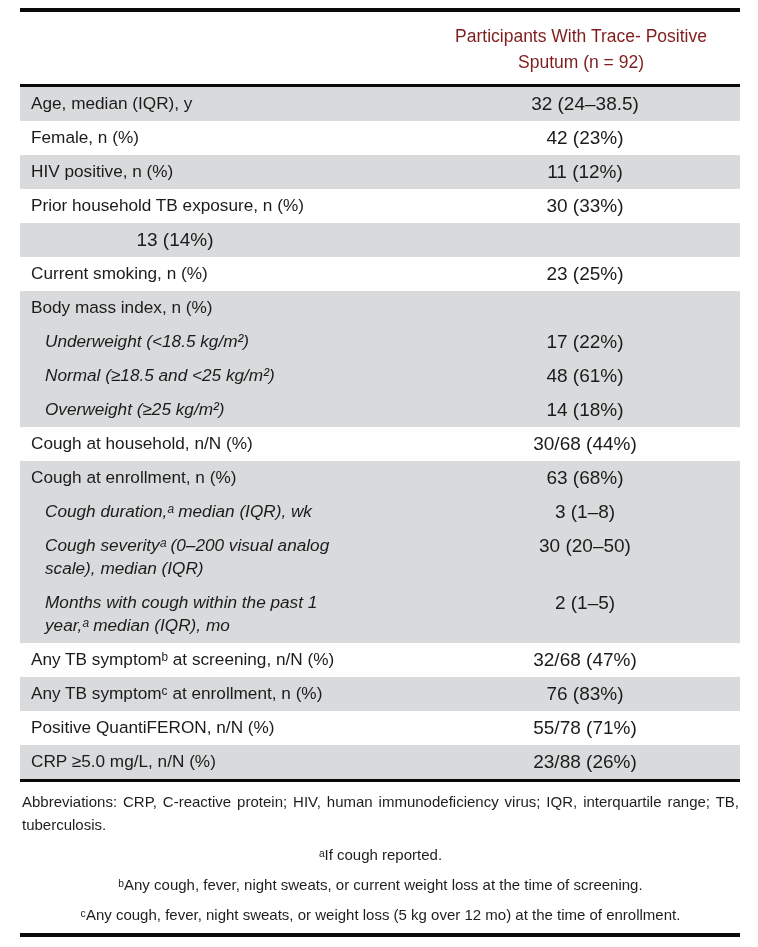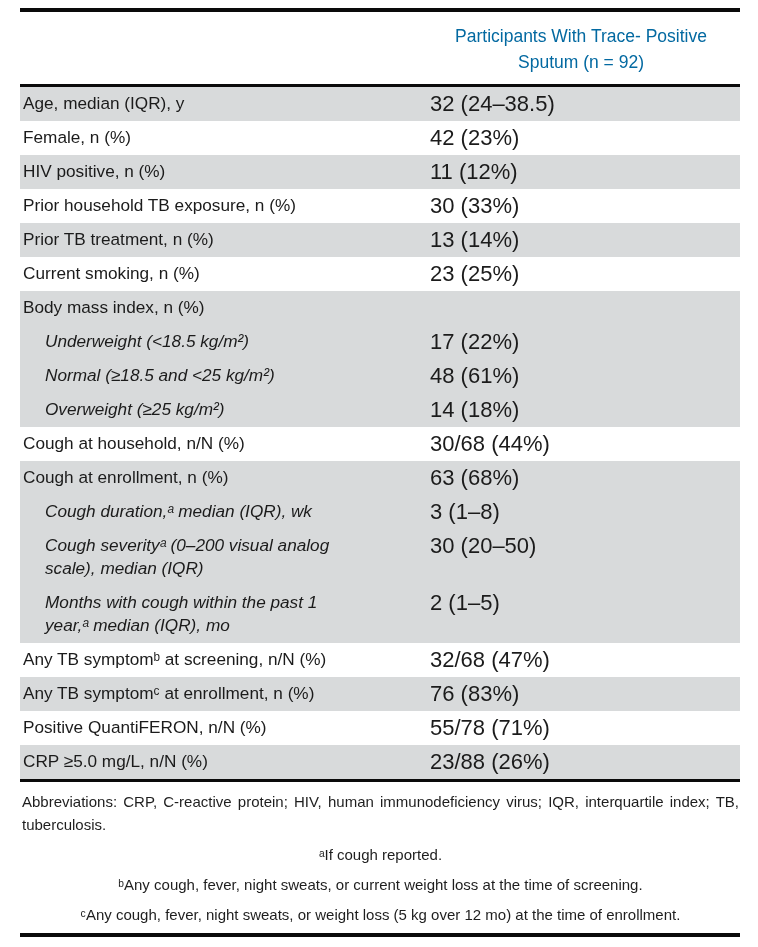--- a/index.html
+++ b/index.html
@@ -16,38 +16,38 @@
   .rule.thin  { height: 3px; }
 
   .header-row { display: flex; padding: 11px 0 9px; }
   .header-spacer { flex: 1; }
   .col-header {
     width: 318px;
     text-align: center;
     font-size: 17.5px;
     line-height: 26px;
     white-space: pre-line;
-    color: #0369a1;
+    color: #7f1d1d;
   }
 
   .tbl { width: 100%; }
   .row { display: flex; align-items: flex-start; padding: 5px 0 6px; }
   .row.shade { background: #d8dadb; }
   .row .label {
     flex: 1;
     font-size: 17.2px;
     line-height: 23px;
-    padding-left: 3px;
+    padding-left: 11px;
     white-space: pre-line;
   }
   .row.sub .label { padding-left: 25px; font-style: italic; }
   .row .value {
     width: 310px;
-    text-align: left;
-    font-size: 22px;
+    text-align: center;
+    font-size: 19px;
     line-height: 23px;
   }
 
   .footnotes { padding: 8px 1px 0 2px; }
   .footnotes p {
     font-size: 15px;
     line-height: 23px;
     margin-bottom: 7px;
     color: #1e1e1e;
     text-align: center;
@@ -85,21 +85,20 @@
       <div class="label">HIV positive, n (%)</div>
       <div class="value">11 (12%)</div>
     </div>
 
     <div class="row">
       <div class="label">Prior household TB exposure, n (%)</div>
       <div class="value">30 (33%)</div>
     </div>
 
     <div class="row shade">
-      <div class="label">Prior TB treatment, n (%)</div>
       <div class="value">13 (14%)</div>
     </div>
 
     <div class="row">
       <div class="label">Current smoking, n (%)</div>
       <div class="value">23 (25%)</div>
     </div>
 
     <div class="row shade">
       <div class="label">Body mass index, n (%)</div>
@@ -166,21 +165,21 @@
     <div class="row shade">
       <div class="label">CRP ≥5.0 mg/L, n/N (%)</div>
       <div class="value">23/88 (26%)</div>
     </div>
 
   </div>
 
   <div class="rule thin"></div>
 
   <div class="footnotes">
-    <p class="just">Abbreviations: CRP, C-reactive protein; HIV, human immunodeficiency virus; IQR, interquartile index; TB, tuberculosis.</p>
+    <p class="just">Abbreviations: CRP, C-reactive protein; HIV, human immunodeficiency virus; IQR, interquartile range; TB, tuberculosis.</p>
     <p>ᵃIf cough reported.</p>
     <p>ᵇAny cough, fever, night sweats, or current weight loss at the time of screening.</p>
     <p>ᶜAny cough, fever, night sweats, or weight loss (5 kg over 12 mo) at the time of enrollment.</p>
   </div>
 
   <div class="rule thick"></div>
 
 </div>
 
 </body></html>

